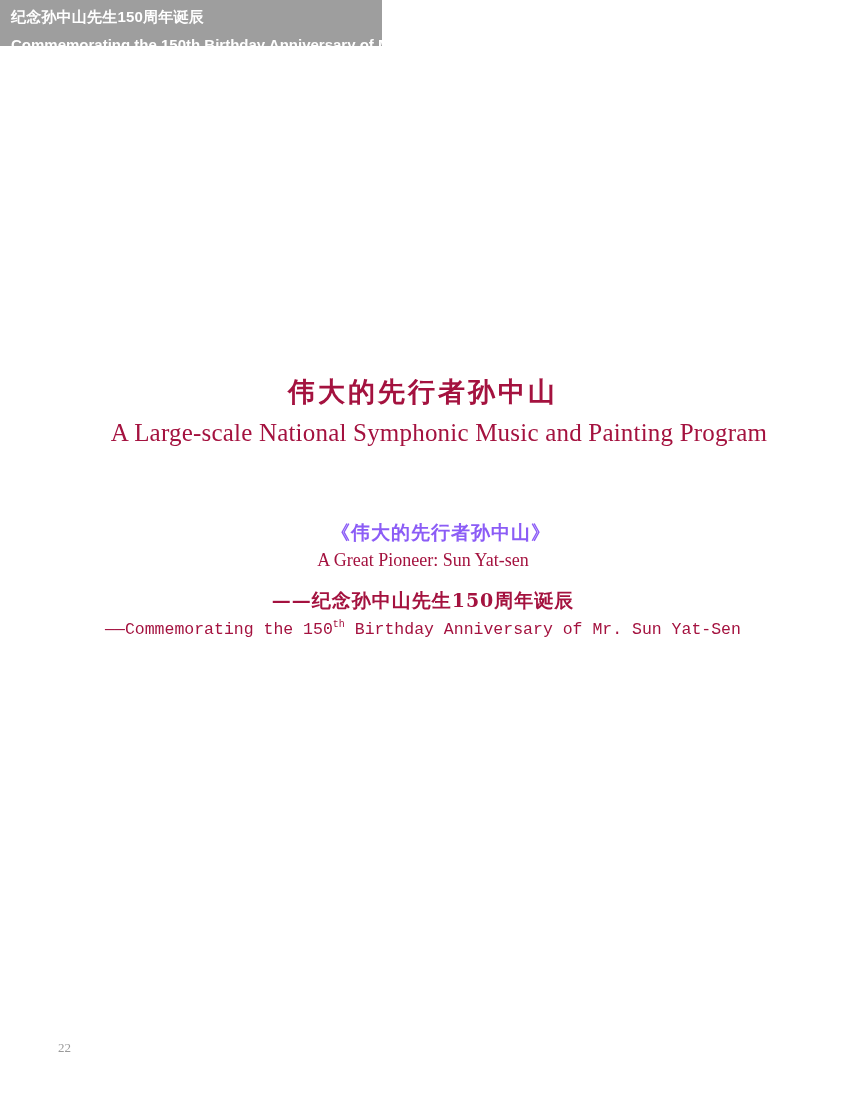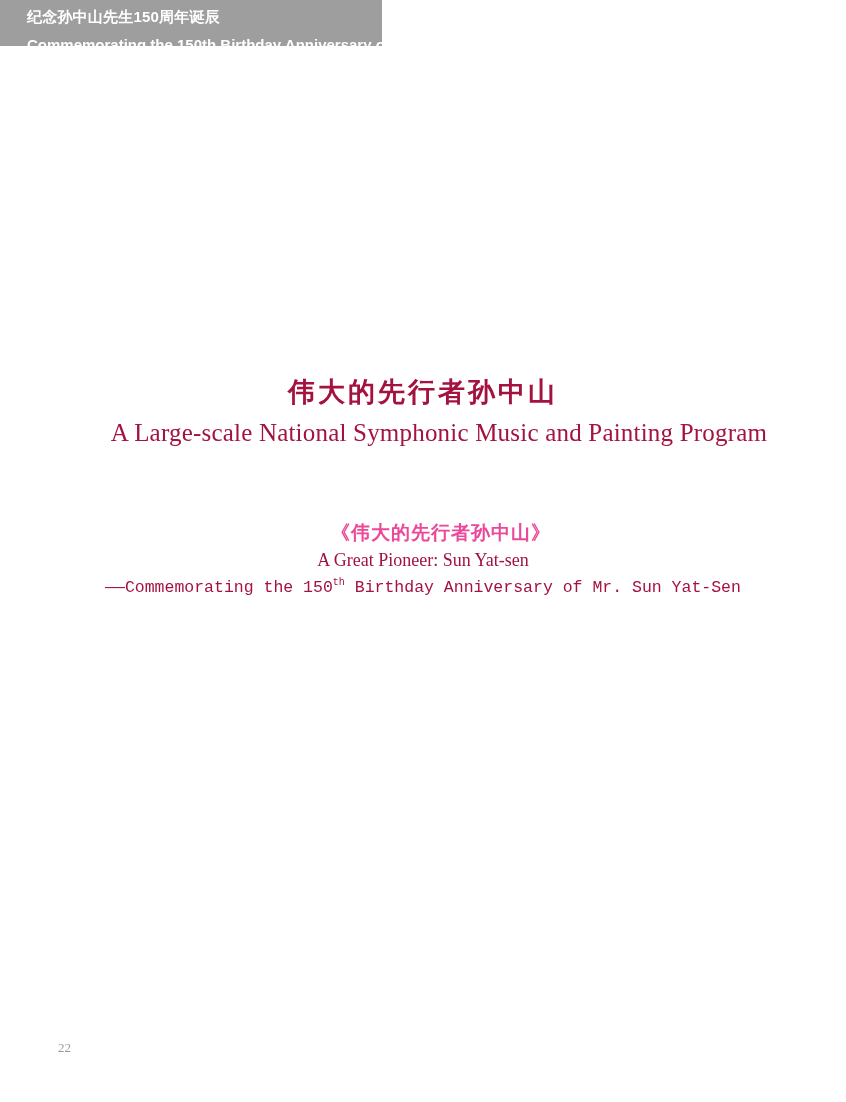--- a/index.html
+++ b/index.html
@@ -17,21 +17,21 @@
 
   
   .header-banner {
     position: absolute;
     top: 0;
     left: 0;
     width: 382px;
     height: 46px;
     background: #9e9e9e;
     box-sizing: border-box;
-    padding: 8px 0 0 27px;
+    padding: 8px 0 0 11px;
   }
   .header-title-cn {
     font-family: "Liberation Sans", sans-serif;
     font-weight: bold;
     font-size: 15px;
     line-height: 17px;
     color: #ffffff;
     letter-spacing: 0.2px;
     white-space: nowrap;
   }
@@ -77,21 +77,21 @@
     top: 518px;
     left: 0;
     width: 846px;
     text-align: center;
   }
   .sub-cn-1 {
     font-family: "DejaVu Serif", serif;
     font-weight: bold;
     font-size: 19px;
     line-height: 28px;
-    color: #ec4899;
+    color: #8b5cf6;
     letter-spacing: 1px;
     padding-left: 36px;
   }
   .sub-en-1 {
     font-family: "Liberation Serif", serif;
     font-size: 18px;
     line-height: 24px;
     color: #a4123f;
     margin-top: 2px;
   }
@@ -143,16 +143,17 @@
 </div>
 
 <div class="main-block">
   <div class="main-title-cn">伟大的先行者孙中山</div>
   <div class="main-title-en">A Large-scale National Symphonic Music and Painting Program</div>
 </div>
 
 <div class="sub-block">
   <div class="sub-cn-1">《伟大的先行者孙中山》</div>
   <div class="sub-en-1">A Great Pioneer: Sun Yat-sen</div>
+  <div class="sub-cn-2">——纪念孙中山先生150周年诞辰</div>
   <div class="sub-en-2"><span>——Commemorating the 150</span><sup>th</sup><span> Birthday Anniversary of Mr. Sun Yat-Sen</span></div>
 </div>
 
 <div class="page-number">22</div>
 
 </body></html>

